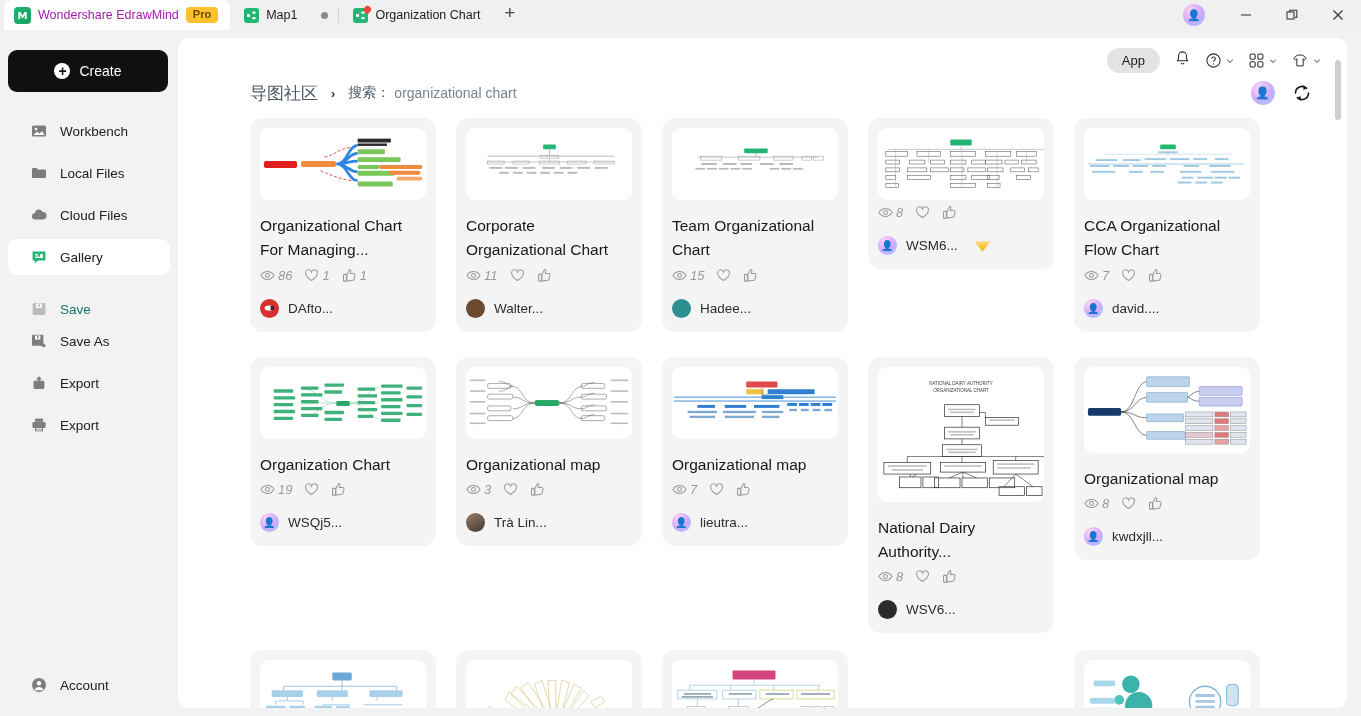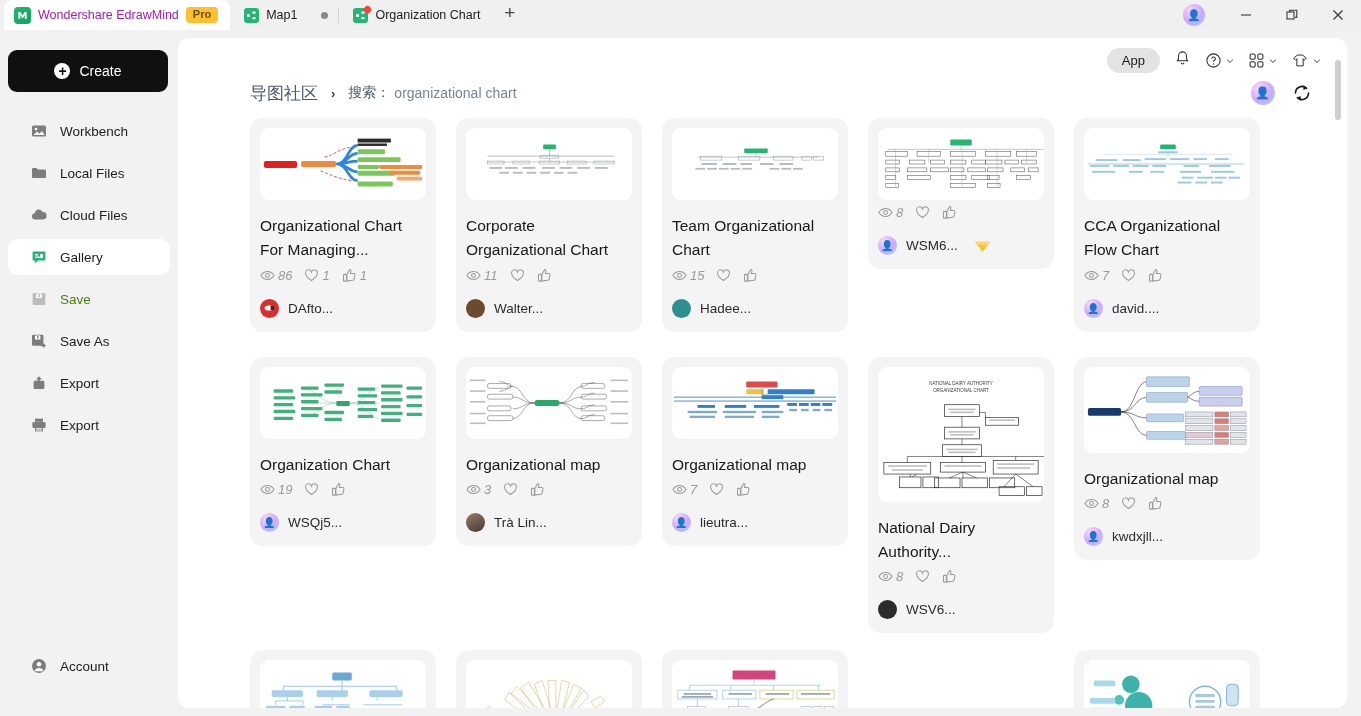--- a/index.html
+++ b/index.html
@@ -107,25 +107,25 @@
     font-size: 14px; line-height: 1; font-weight: bold;
     padding-bottom: 1px;
   }
   .nav-item {
     height: 36px; margin: 3px 8px; padding-left: 22px;
     display: flex; align-items: center; gap: 13px;
     font-size: 13.5px; color: #212121;
     border-radius: 9px;
   }
   .nav-item.active { background: #ffffff; }
-  .nav-item.disabled { color: #4d7c0f; }
+  .nav-item.disabled { color: #0f766e; align-items: flex-end; }
   .nav-item .ic { width: 17px; height: 17px; display: flex; align-items: center; justify-content: center; }
   .nav-item.disabled .ic svg { opacity: .45; }
   .spacer { flex: 1 1 auto; }
-  .nav-bottom { padding-bottom: 29px; }
+  .nav-bottom { padding-bottom: 10px; }
 
   
   .main {
     flex: 1 1 auto;
     padding: 8px 14px 0 0;
     min-width: 0;
   }
   .panel {
     background: #ffffff;
     border-radius: 11px;

